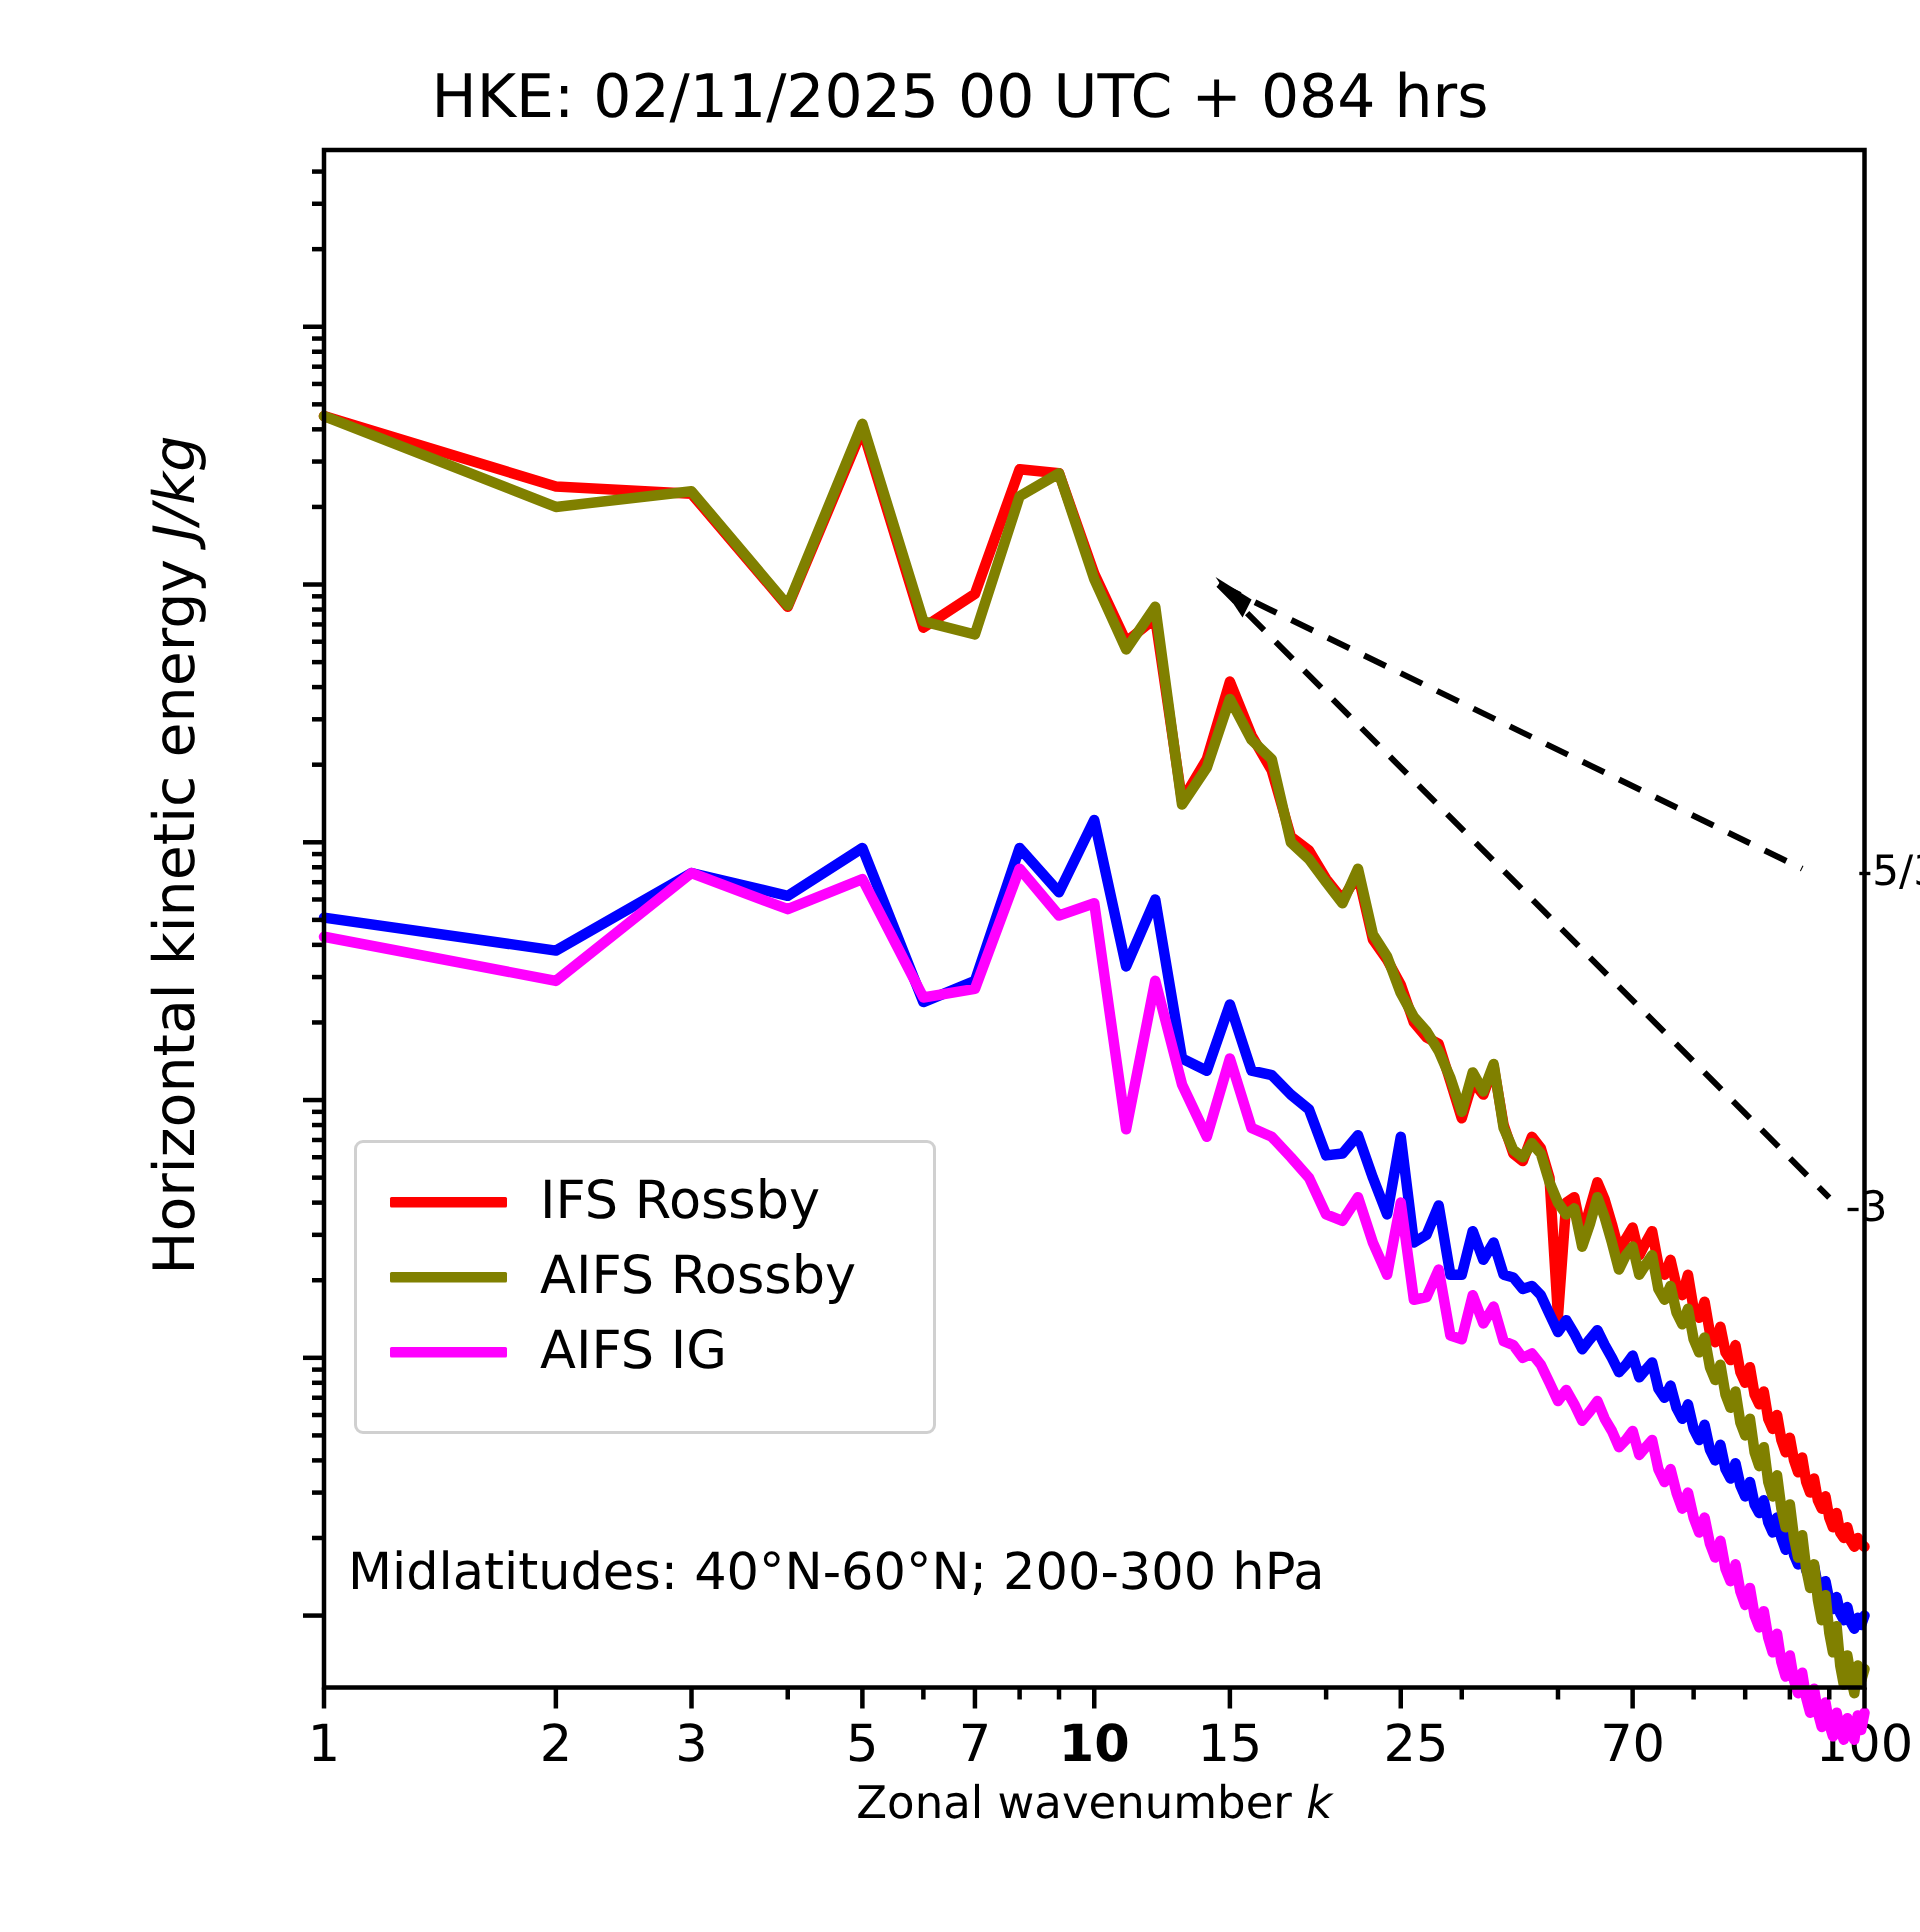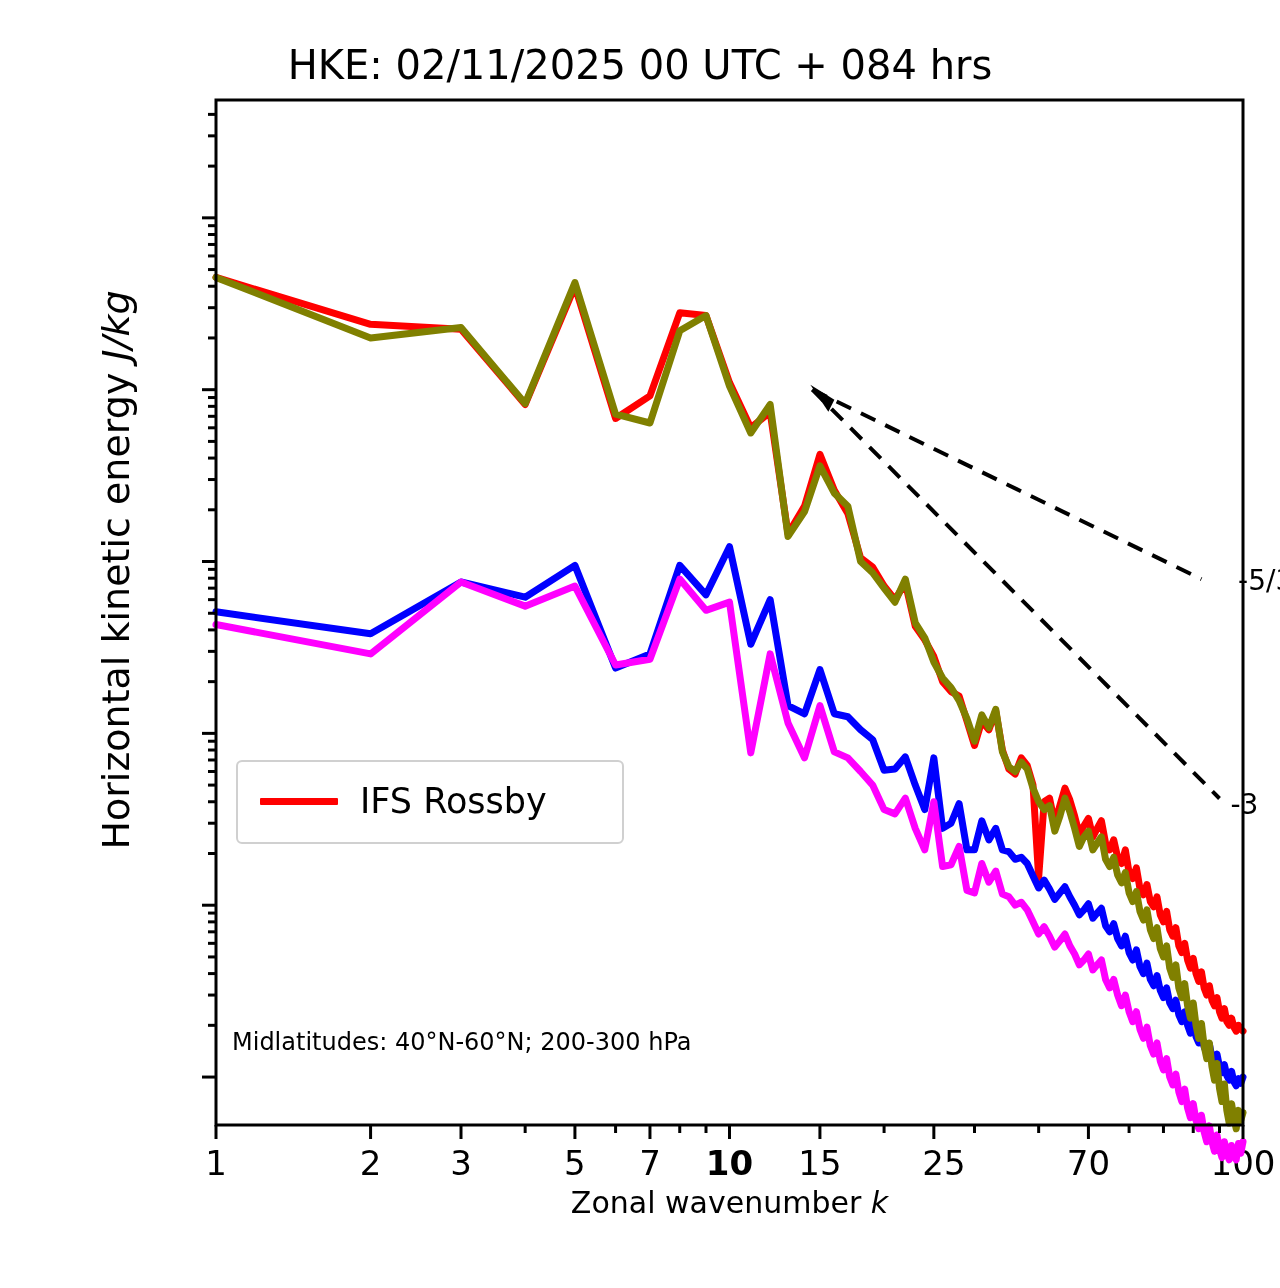--- a/index.html
+++ b/index.html
@@ -22,27 +22,27 @@
   }
   #xlabel .it{font-style:italic;}
   #plot{position:absolute;left:216px;top:100px;width:1027px;height:1025px;}
   #plotsvg{position:absolute;left:0;top:0;}
   .xtick-label{position:absolute;font-size:34px;color:#000;text-align:center;}
   #ytick-area{position:absolute;left:0;top:0;width:206px;height:1288px;}
   #xtick-area{position:absolute;left:0;top:0;width:1280px;height:1288px;}
   #legend{
     position:absolute;left:236px;top:760px;width:388px;
     border:2px solid #d0d0d0;border-radius:6px;background:#fff;
-    padding:14px 0 16px 0;box-sizing:border-box;
+    padding:14px 0 28px 0;box-sizing:border-box;
   }
   .leg-row{display:flex;align-items:center;height:50px;padding-left:22px;}
   .leg-line{width:78px;height:7px;border-radius:1px;flex:0 0 auto;}
   .leg-text{font-size:35px;color:#000;margin-left:22px;white-space:nowrap;}
   #annot{
-    position:absolute;left:232px;top:1028px;font-size:24px;color:#000;white-space:nowrap;
+    position:absolute;left:232px;top:1028px;font-size:34px;color:#000;white-space:nowrap;
   }
   .slope-label{position:absolute;font-size:28px;color:#000;white-space:nowrap;}
 </style>
 </head>
 <body>
 
 <div id="fig">
 
   <div id="title">HKE: 02/11/2025 00 UTC + 084 hrs</div>
 
@@ -155,19 +155,27 @@
           <line y1="14.38010054996198" y2="14.38010054996198" x1="-8" x2="0" stroke="#000" stroke-width="3"></line>
         </g>
       </svg>
   </div>
 
   <div id="legend">
       <div class="leg-row">
         <span class="leg-line" style="background: rgb(255, 0, 0);"></span>
         <span class="leg-text">IFS Rossby</span>
       </div>
+      <div class="leg-row">
+        <span class="leg-line" style="background: rgb(128, 128, 0);"></span>
+        <span class="leg-text">AIFS Rossby</span>
+      </div>
+      <div class="leg-row">
+        <span class="leg-line" style="background: rgb(255, 0, 255);"></span>
+        <span class="leg-text">AIFS IG</span>
+      </div>
     </div>
 
   <div id="annot">Midlatitudes: 40°N-60°N; 200-300 hPa</div>
 
 <div class="slope-label" style="left: 1210.12px; top: 563.997px; margin-left: 28px;">-5/3</div>
     <div class="slope-label" style="left: 1230.41px; top: 787.569px;">-3</div>
   </div>
 
 </body></html>

